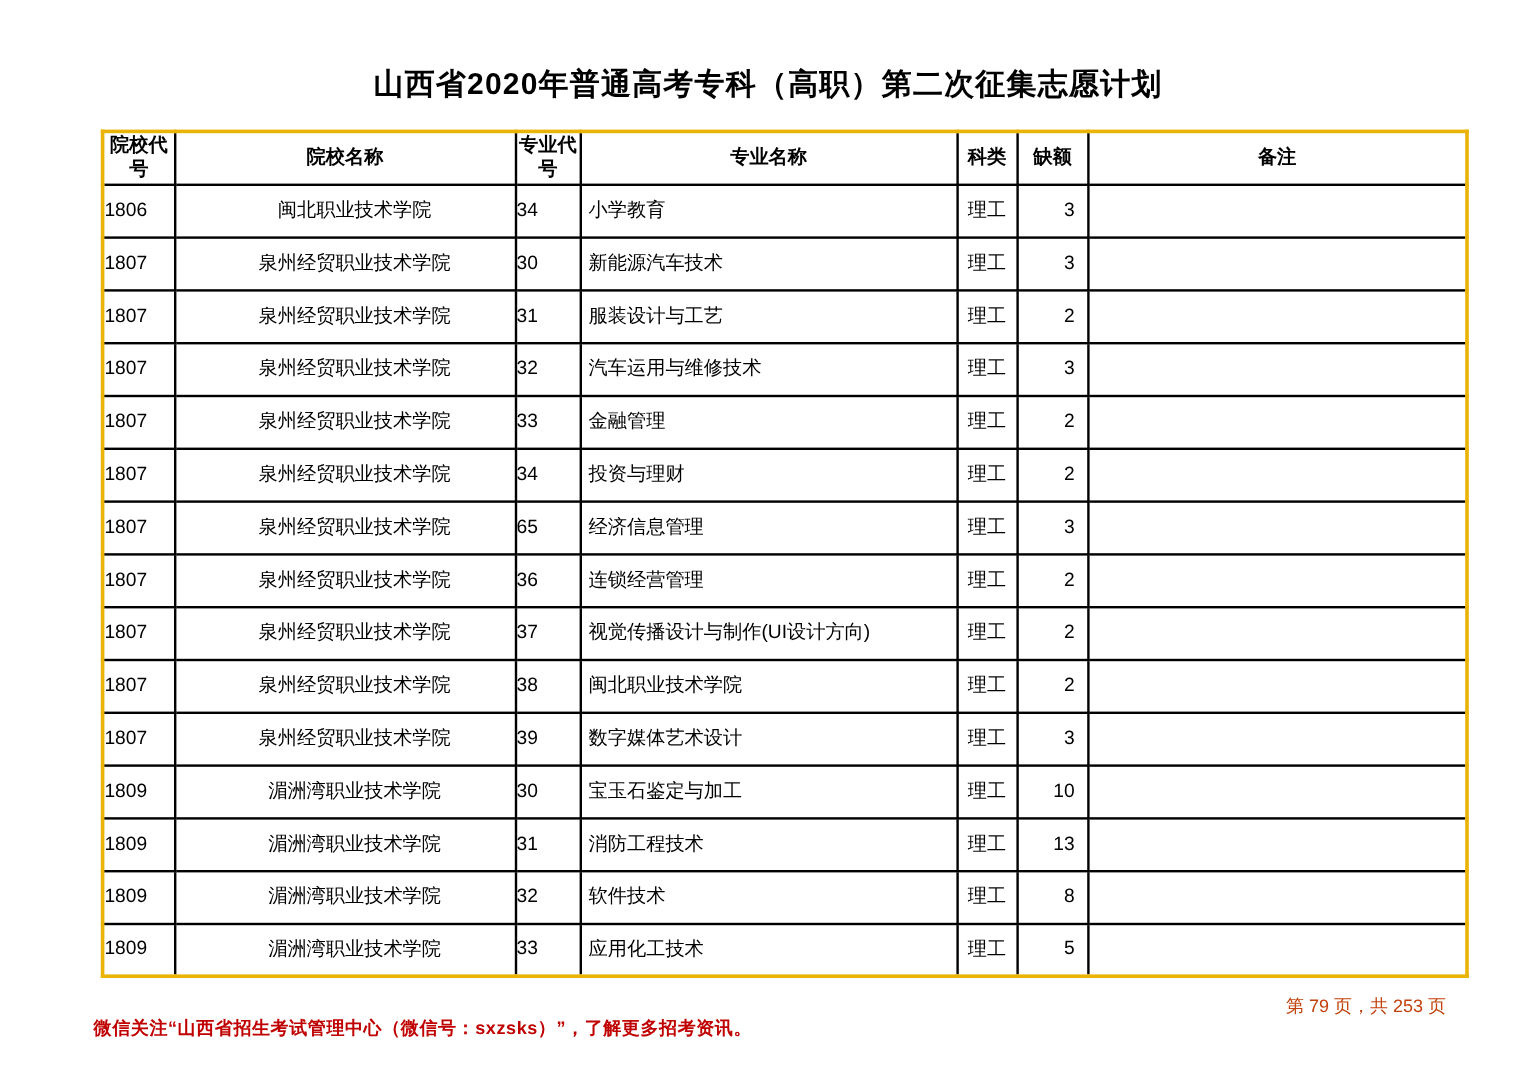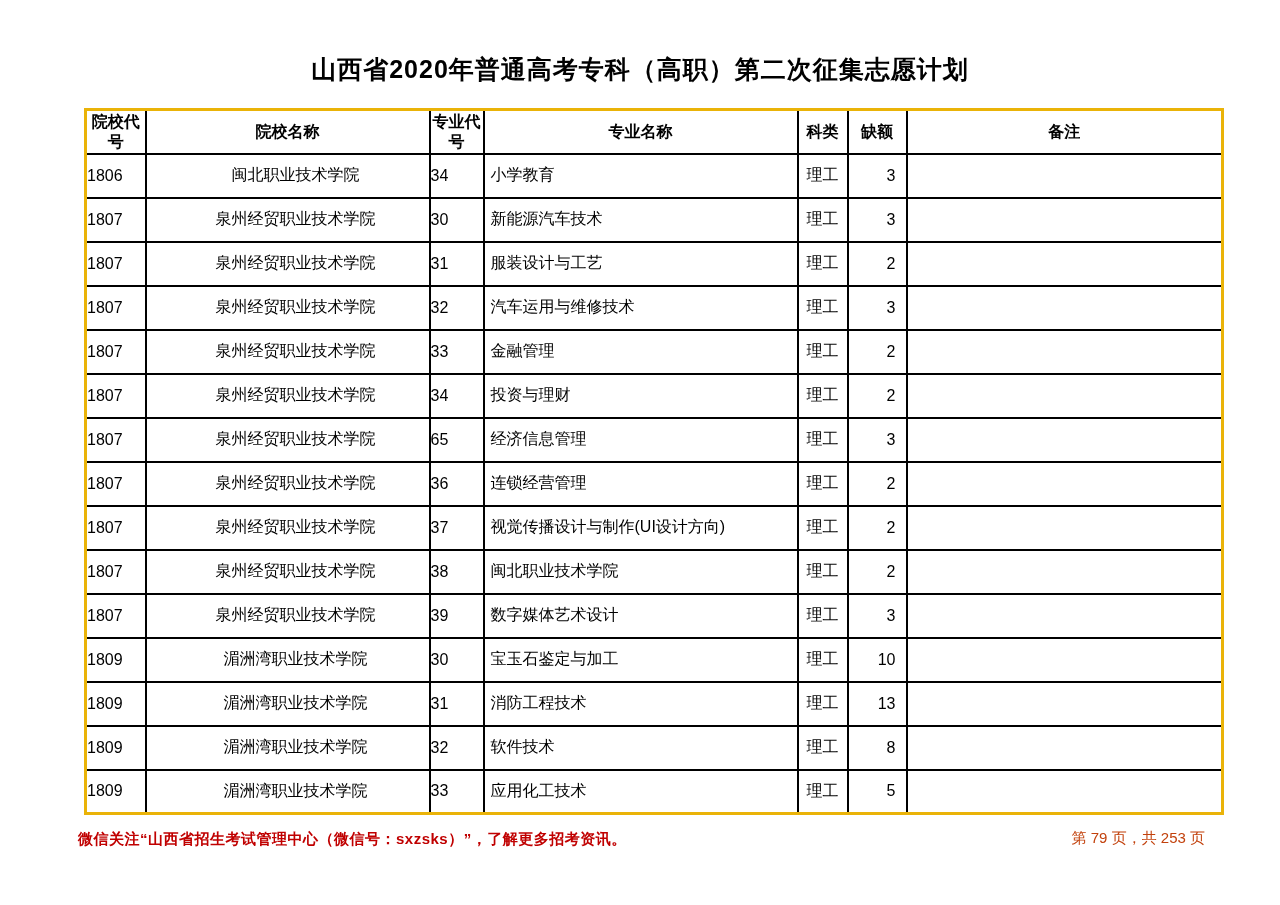--- a/index.html
+++ b/index.html
@@ -51,21 +51,21 @@
   .plan-table td { height: 44px; }
   td.c-college-code { }
   td.c-college-name { text-align: center; padding-left: 16px; }
   td.c-major-code   { }
   td.c-major-name   { text-align: left; padding-left: 6px; }
   td.c-category     { text-align: center; }
   td.c-vacancy      { text-align: right; padding-right: 10px; }
   td.c-remark       { text-align: left; }
   .footer-notice {
     position: absolute;
-    left: 78px; top: 830px;
+    left: 78px; top: 848px;
     font-size: 15px;
     font-weight: bold;
     letter-spacing: 0.5px;
   }
   .footer-pageinfo {
     position: absolute;
     right: 75px; top: 829px;
     font-size: 15px;
     color: #c2410c;
   }

